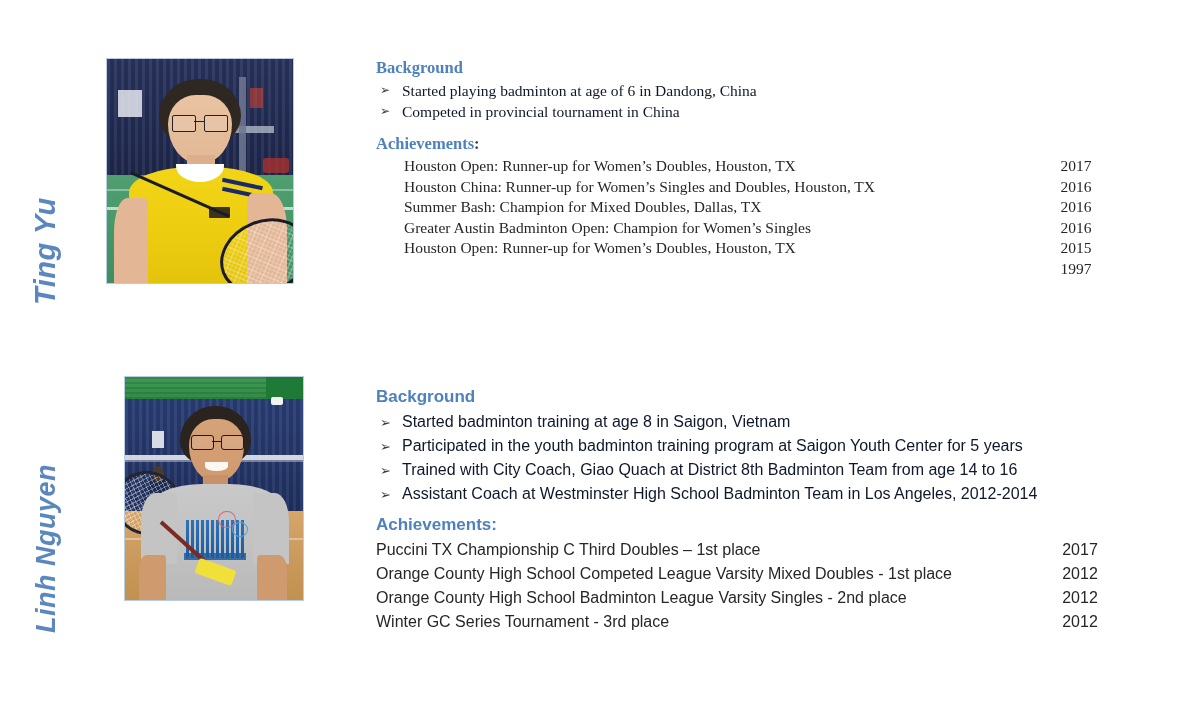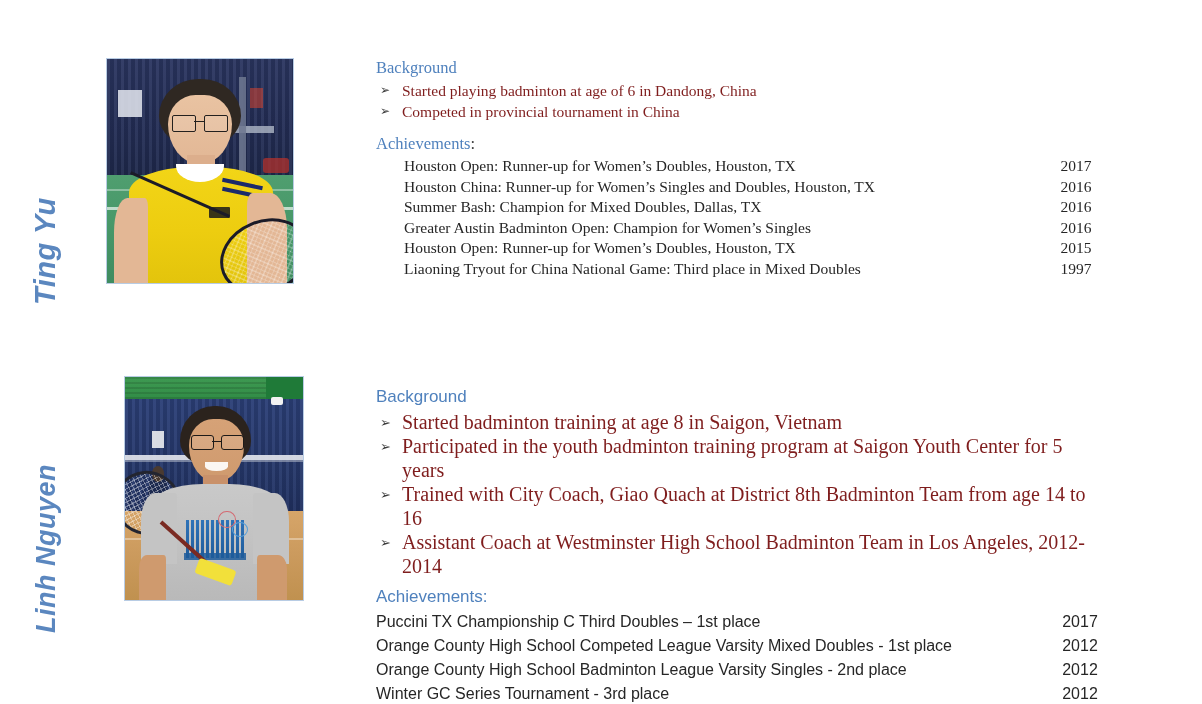--- a/index.html
+++ b/index.html
@@ -128,42 +128,42 @@
   .p2-skybase{left:33%;top:79%;width:35%;height:3%;background:#1f5c9b;opacity:.85;}
   .p2-ring1{left:52%;top:60%;width:9%;height:7%;border:1.5px solid #d46a72;border-radius:50%;}
   .p2-ring2{left:60%;top:65%;width:8%;height:6%;border:1.5px solid #5aa0d8;border-radius:50%;}
 
   
   .block{position:absolute;}
   #block-ting{left:376px;top:58px;width:726px;}
   #block-linh{left:376px;top:386px;width:730px;}
 
   .heading{
-    color:#4f81bd;font-weight:normal;margin:0;
+    color:#4f81bd;font-weight:bold;margin:0;
   }
   #block-ting .heading{font-family:"Liberation Serif",serif;font-size:16.5px;line-height:20px;}
   #block-linh .heading{font-family:"Liberation Sans",sans-serif;font-size:17px;line-height:21px;}
   .heading .colon-dark{color:#3a3a3a;}
   .heading .colon-blue{color:#4f81bd;}
 
   ul.bullets{list-style:none;margin:0;padding:0;}
   ul.bullets li{
-    position:relative;padding-left:26px;color:#7f1d1d;
+    position:relative;padding-left:26px;color:#0f172a;
   }
   ul.bullets li::before{
     content:"\27A2";position:absolute;left:4px;top:0;
     color:#3a3a3a;font-size:12px;
   }
   #block-ting ul.bullets{margin-top:2px;}
   #block-ting ul.bullets li{
     font-family:"Liberation Serif",serif;font-size:15.5px;line-height:21px;
   }
   #block-linh ul.bullets{margin-top:3px;}
   #block-linh ul.bullets li{
-    font-family:Liberation Serif, serif;font-size:20px;line-height:24px;
+    font-family:Liberation Sans, sans-serif;font-size:16px;line-height:24px;
   }
   #block-linh ul.bullets li::before{font-size:13px;top:1px;}
 
   .ach-list{margin:0;padding:0;}
   .ach-row{display:flex;align-items:baseline;color:#262626;}
   .ach-row .desc{flex:0 0 auto;}
   .ach-row .spacer{flex:1 1 auto;}
   .ach-row .year{flex:0 0 auto;text-align:center;}
   #block-ting .ach-list{margin-top:2px;margin-left:28px;}
   #block-ting .ach-row{
@@ -246,21 +246,20 @@
         <span class="desc">Greater Austin Badminton Open: Champion for Women’s Singles</span>
         <span class="spacer"></span>
         <span class="year">2016</span>
       </div>
       <div class="ach-row">
         <span class="desc">Houston Open: Runner-up for Women’s Doubles, Houston, TX</span>
         <span class="spacer"></span>
         <span class="year">2015</span>
       </div>
       <div class="ach-row">
-        <span class="desc">Liaoning Tryout for China National Game: Third place in Mixed Doubles</span>
         <span class="spacer"></span>
         <span class="year">1997</span>
       </div>
     </div>
   </div>
 
   <div class="name-label" id="name-linh">Linh Nguyen</div>
 
   <div class="photo" id="photo-linh">
     <div class="ph-layer p2-green"></div>

